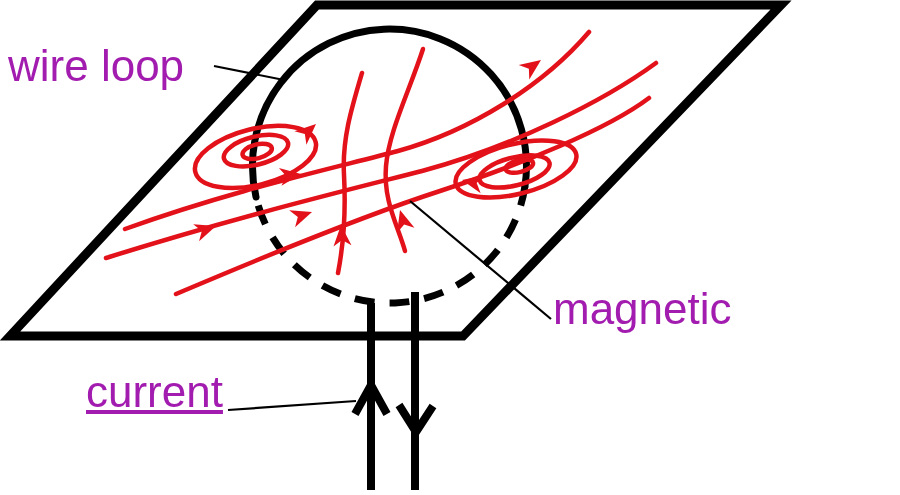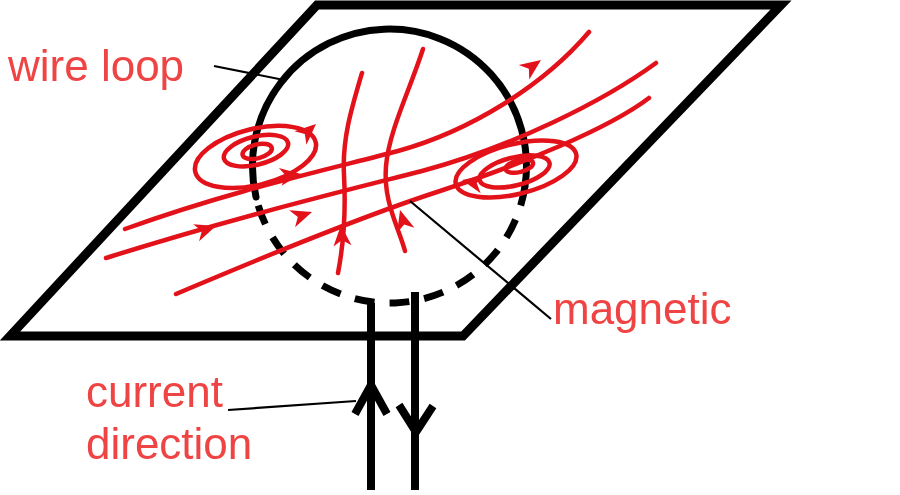--- a/index.html
+++ b/index.html
@@ -6,30 +6,30 @@
   .stage{
     position:relative;
     width:900px;height:495px;
     background:#ffffff;
     overflow:hidden;
     font-family:"Liberation Sans", sans-serif;
   }
   .stage svg{position:absolute;left:0;top:0;}
   .label{
     position:absolute;
-    color:#ef4444;
+    color:#a21caf;
     font-size:44px;
     line-height:52px;
     white-space:pre;
     letter-spacing:0px;
   }
   .label .l2{display:block;}
   #lbl-wire-loop{left:8px;top:40px;}
   #lbl-magnetic{left:553px;top:283px;}
-  #lbl-current{left:86px;top:366px;}
+  #lbl-current{left:86px;top:366px;text-decoration:underline;}
 </style>
 </head>
 <body>
 
 <div class="stage">
 
   <svg width="900" height="495" viewBox="0 0 900 495">
 
     <path d="M 317,5 L 781,5 L 463,336 L 10,336 Z" fill="none" stroke="#000000" stroke-width="9" stroke-linejoin="miter"></path>
 
@@ -81,15 +81,15 @@
       <path d="M 214,66 L 284,80"></path>
       <path d="M 410,201 L 551,319"></path>
       <path d="M 228,410 L 356,401"></path>
     </g>
   </svg>
 
   <div class="label" id="lbl-wire-loop">wire loop</div>
 
   <div class="label" id="lbl-magnetic"><span>magnetic</span></div>
 
-  <div class="label" id="lbl-current"><span>current</span><span class="l2">direction</span></div>
+  <div class="label" id="lbl-current"><span>current</span></div>
 
 </div>
 
 </body></html>

